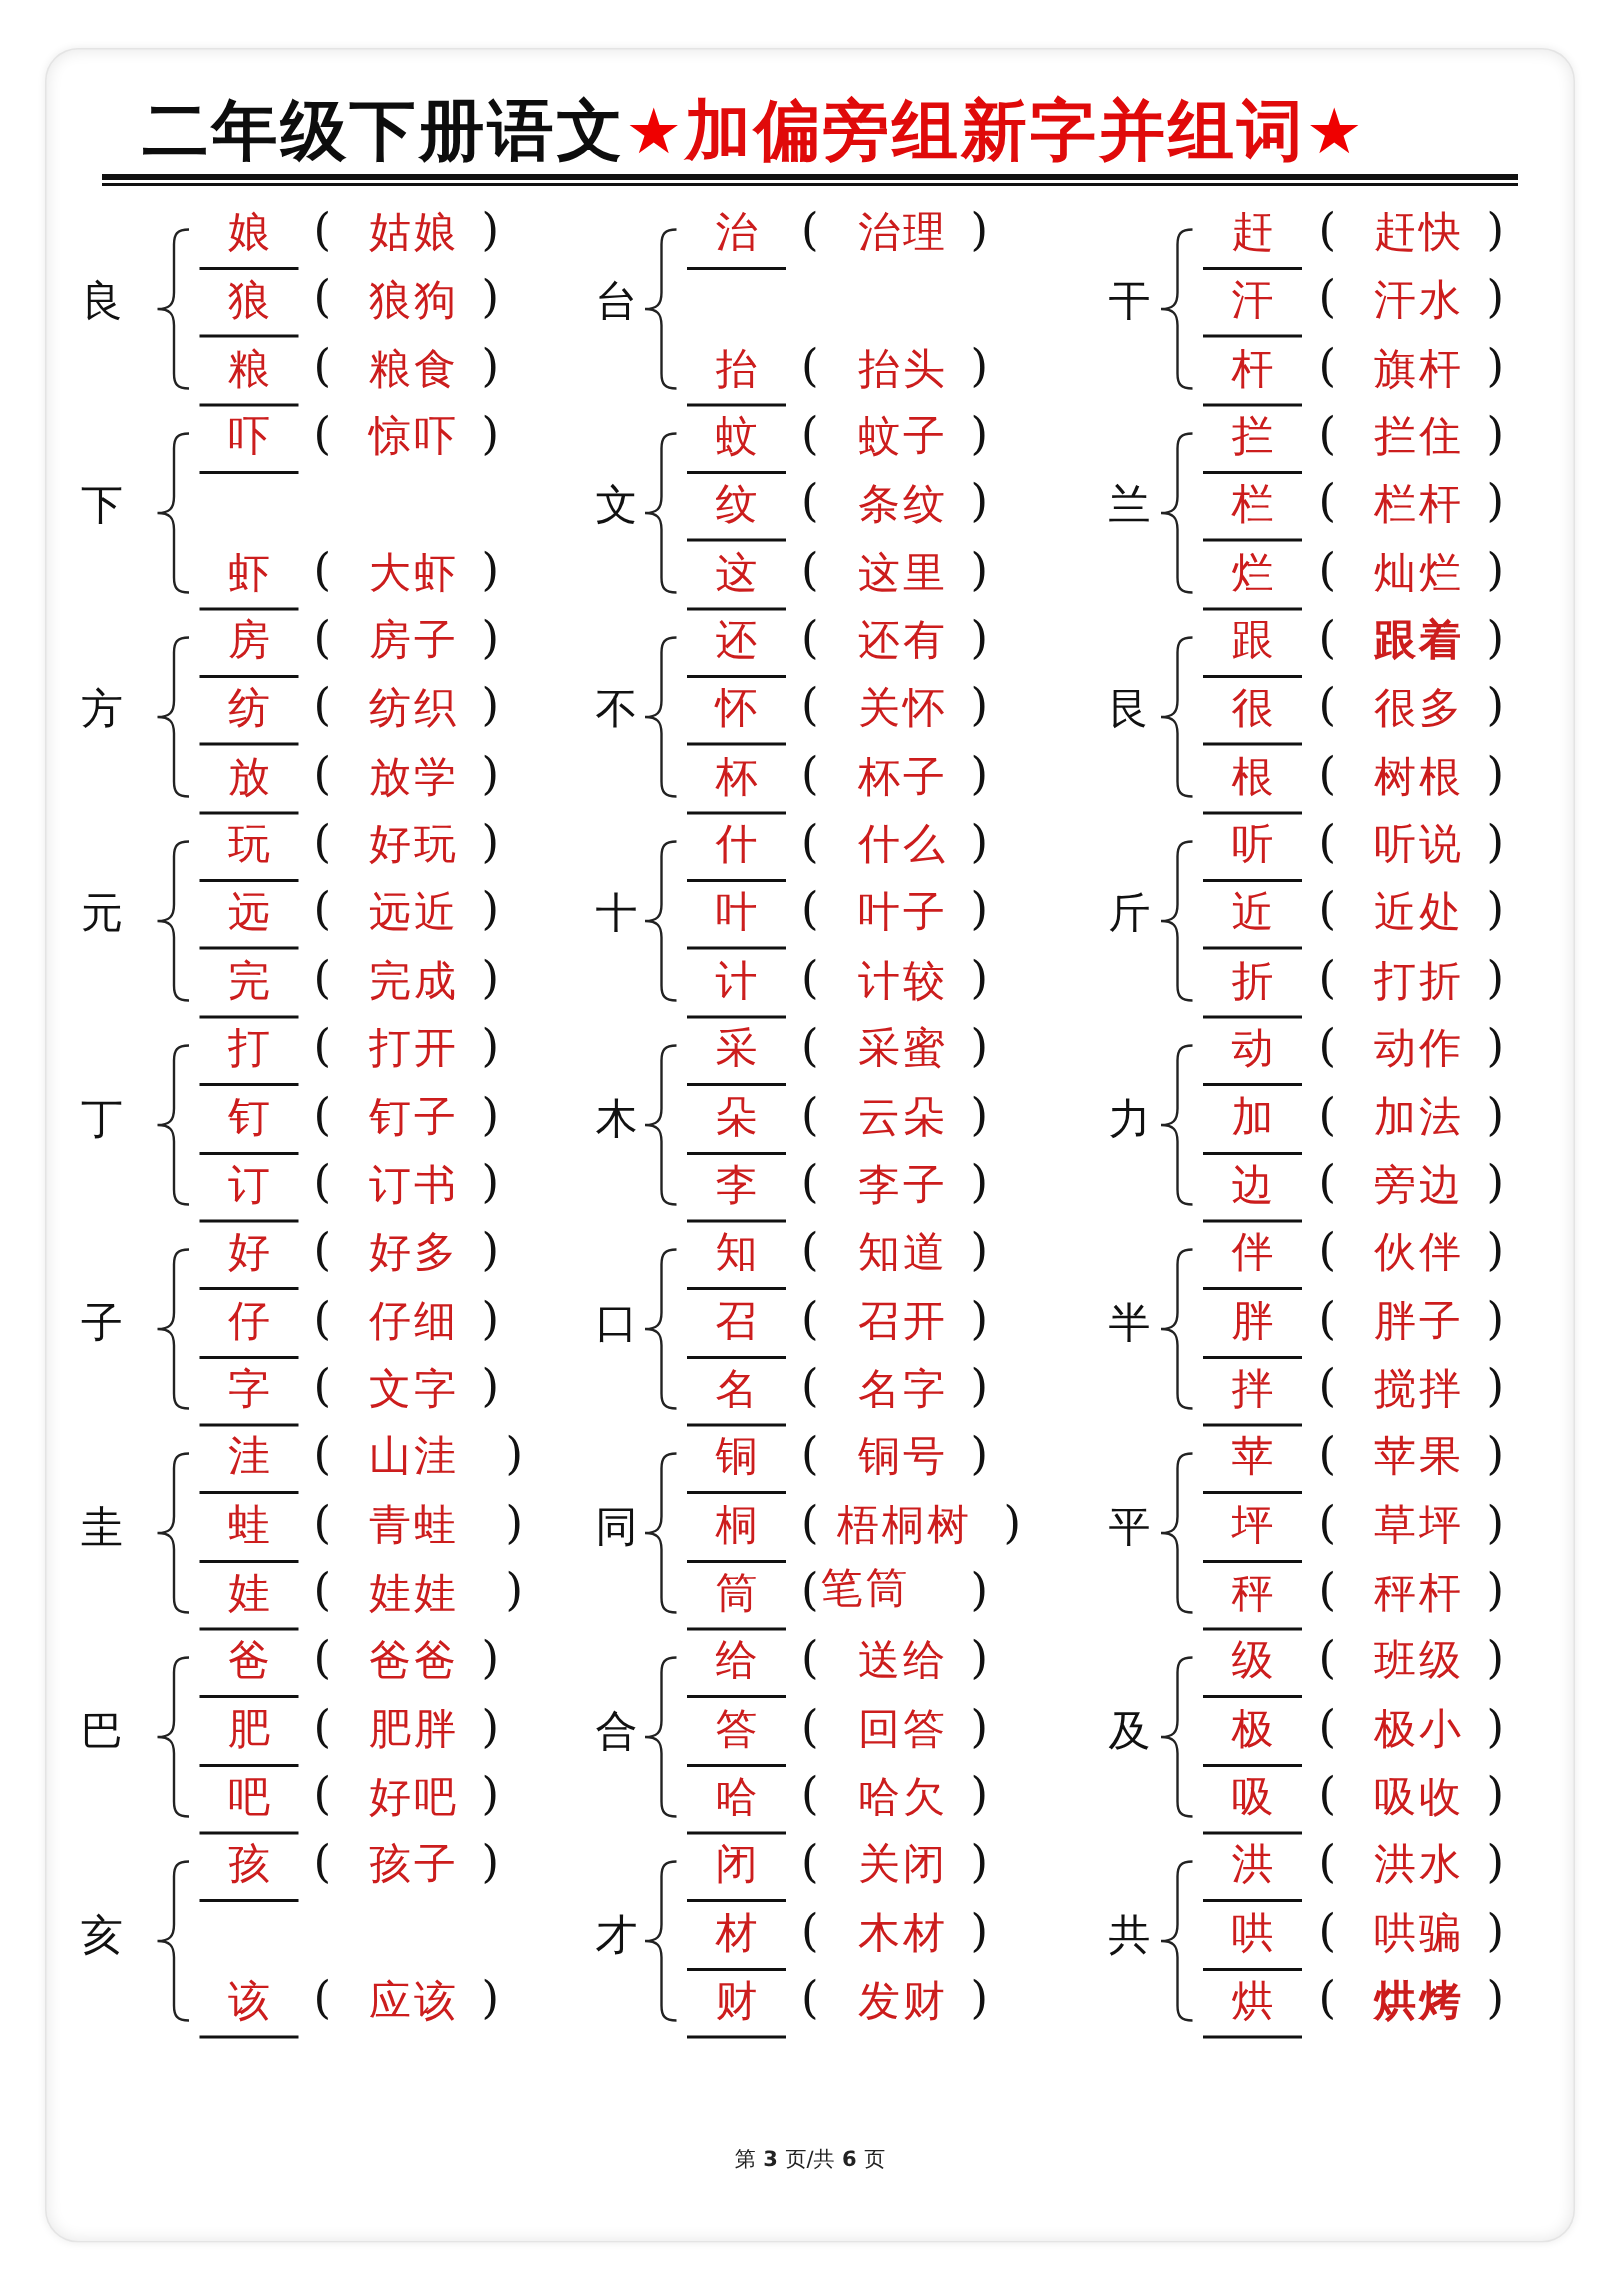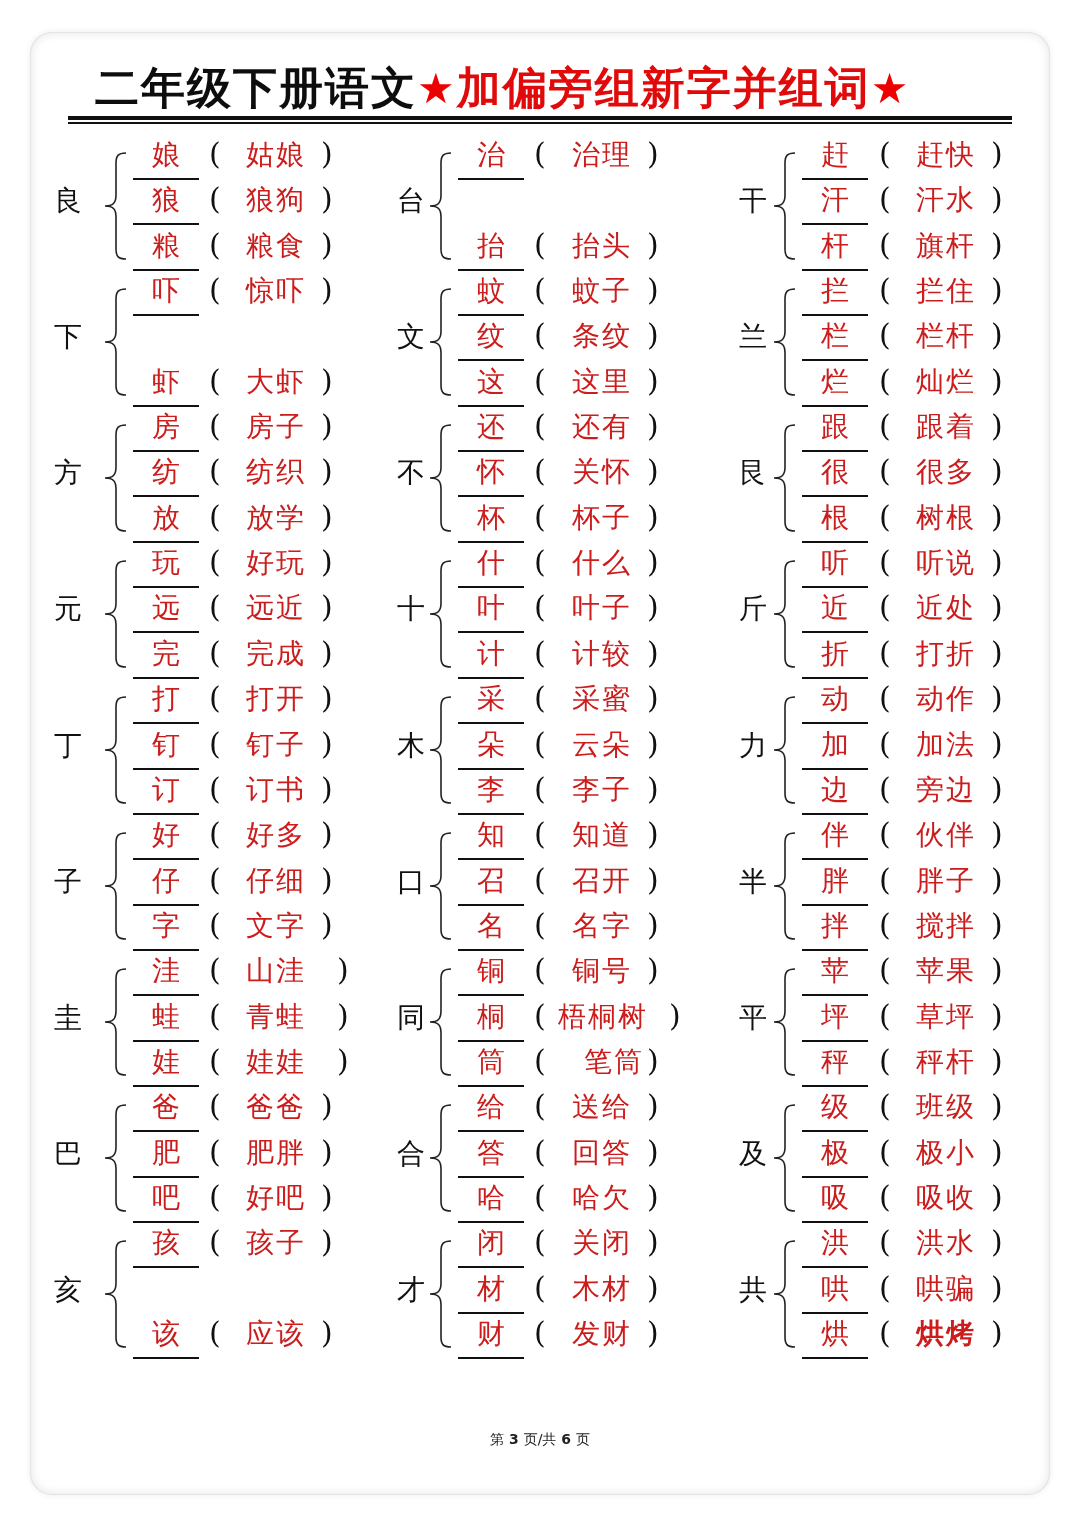--- a/index.html
+++ b/index.html
@@ -461,21 +461,21 @@
           <span class="char" style="left: 458px;">桐</span>
           <span class="uline" style="left: 458px;"></span>
           <span class="paren" style="left: 534px;">(</span>
           <span class="word" style="left: 558px;">梧桐树</span>
           <span class="paren" style="left: 669px;">)</span>
         </div>
         <div class="row" style="left: 0px; top: 90.7px;">
           <span class="char" style="left: 458px;">筒</span>
           <span class="uline" style="left: 458px;"></span>
           <span class="paren" style="left: 534px;">(</span>
-          <span class="word" style="left: 584px;">笔筒</span>
+          <span class="word" style="left: 547px; font-family: Liberation Mono, monospace;">笔筒</span>
           <span class="paren" style="left: 647px;">)</span>
         </div>
       </div>
       <div class="group" style="left: 0px; top: 1089.35px;">
         <div class="radical" style="left: 395px; top: 46.35px;">合</div>
         <svg class="brace" width="30" height="110" style="left: 425px; top: 14px;">
           <path d="M26 2 C18 2 16 5 16 12 L16 44 C16 52 13 55 5 55 C13 55 16 58 16 66 L16 98 C16 105 18 108 26 108" fill="none" stroke="#222" stroke-width="1.6"></path>
         </svg>
         <div class="row" style="left: 0px; top: 0px;">
           <span class="char" style="left: 458px;">给</span>
@@ -584,21 +584,21 @@
       </div>
       <div class="group" style="left: 0px; top: 409.1px;">
         <div class="radical" style="left: 737px; top: 46.35px;">艮</div>
         <svg class="brace" width="30" height="110" style="left: 769px; top: 14px;">
           <path d="M26 2 C18 2 16 5 16 12 L16 44 C16 52 13 55 5 55 C13 55 16 58 16 66 L16 98 C16 105 18 108 26 108" fill="none" stroke="#222" stroke-width="1.6"></path>
         </svg>
         <div class="row" style="left: 0px; top: 0px;">
           <span class="char" style="left: 802px;">跟</span>
           <span class="uline" style="left: 802px;"></span>
           <span class="paren" style="left: 879px;">(</span>
-          <span class="word" style="left: 916px;">跟着</span>
+          <span class="word" style="left: 916px; font-weight: bold;">跟着</span>
           <span class="paren" style="left: 991px;">)</span>
         </div>
         <div class="row" style="left: 0px; top: 45.35px;">
           <span class="char" style="left: 802px;">很</span>
           <span class="uline" style="left: 802px;"></span>
           <span class="paren" style="left: 879px;">(</span>
           <span class="word" style="left: 916px;">很多</span>
           <span class="paren" style="left: 991px;">)</span>
         </div>
         <div class="row" style="left: 0px; top: 90.7px;">

